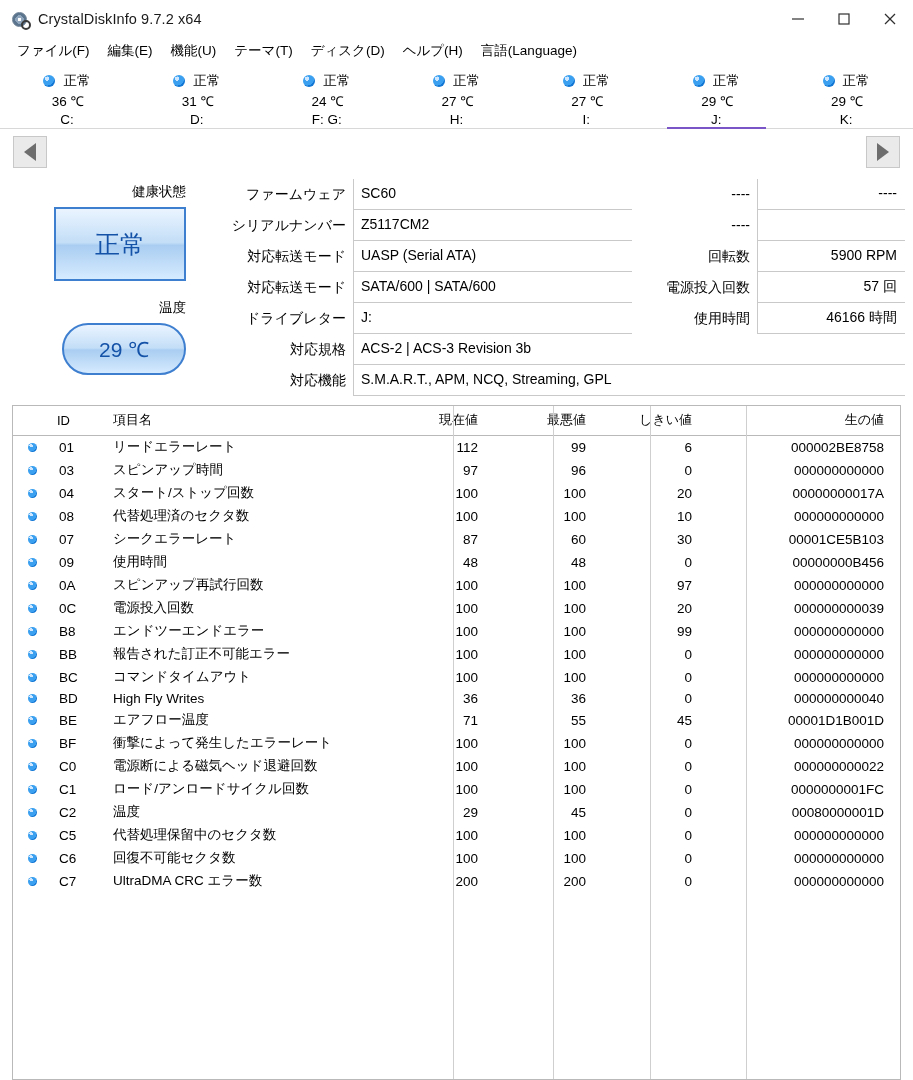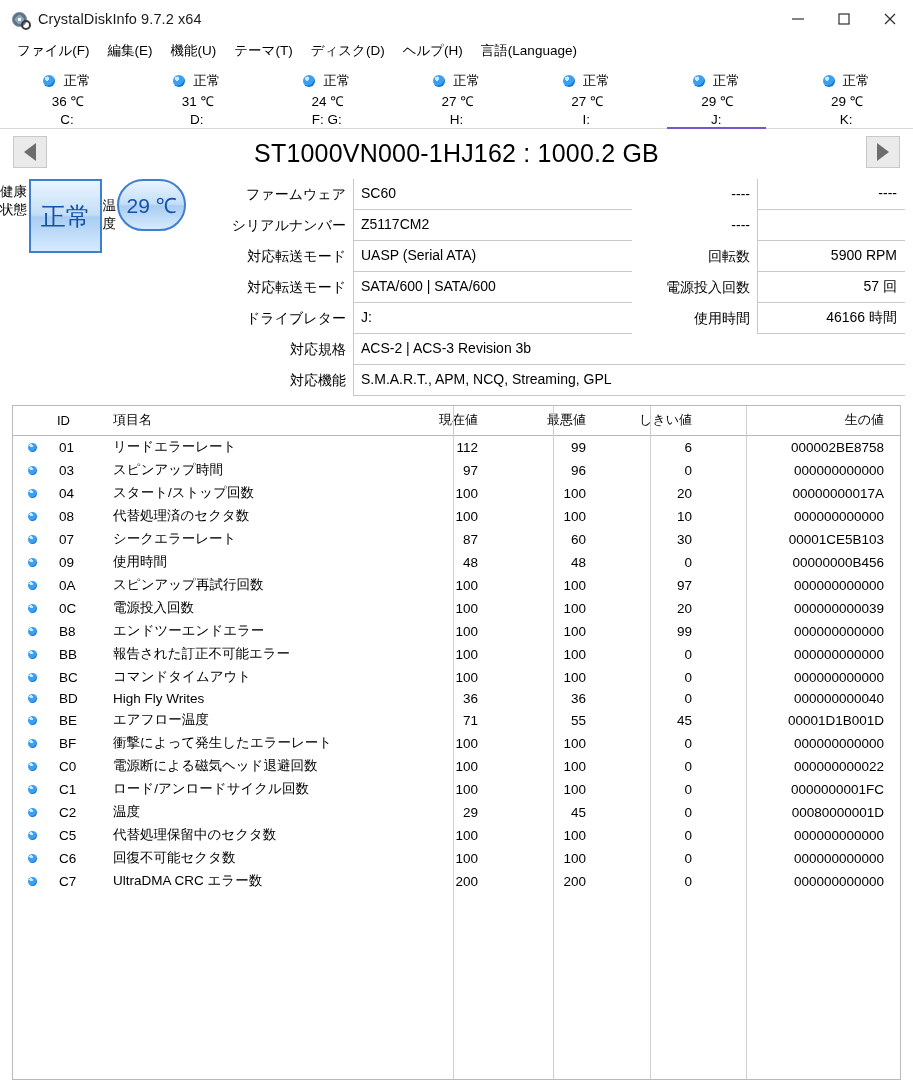--- a/index.html
+++ b/index.html
@@ -184,22 +184,22 @@
   .infoarea {
     display: flex;
     flex: 0 0 auto;
     height: 218px;
     padding-top: 2px;
   }
   .leftpanel {
     width: 186px;
     flex: 0 0 auto;
     display: flex;
-    flex-direction: row;
-    align-items: flex-start;
+    flex-direction: column;
+    align-items: flex-end;
   }
   .leftpanel .lbl {
     font-size: 13.5px;
     margin-top: 4px;
     margin-bottom: 6px;
   }
   .healthbox {
     width: 132px;
     height: 74px;
     border: 2px solid #3f7fd0;
@@ -447,21 +447,20 @@
       </div>
       <div class="temp">29 ℃</div>
       <div class="letter">K:</div>
     </div>
   </div>
 
   <div class="modelbar">
     <div class="navbtn left">
       <span class="tri l"></span>
     </div>
-    <div class="model">ST1000VN000-1HJ162 : 1000.2 GB</div>
     <div class="navbtn right">
       <span class="tri r"></span>
     </div>
   </div>
 
   <div class="infoarea">
 
     <div class="leftpanel">
       <div class="lbl">健康状態</div>
       <div class="healthbox">

